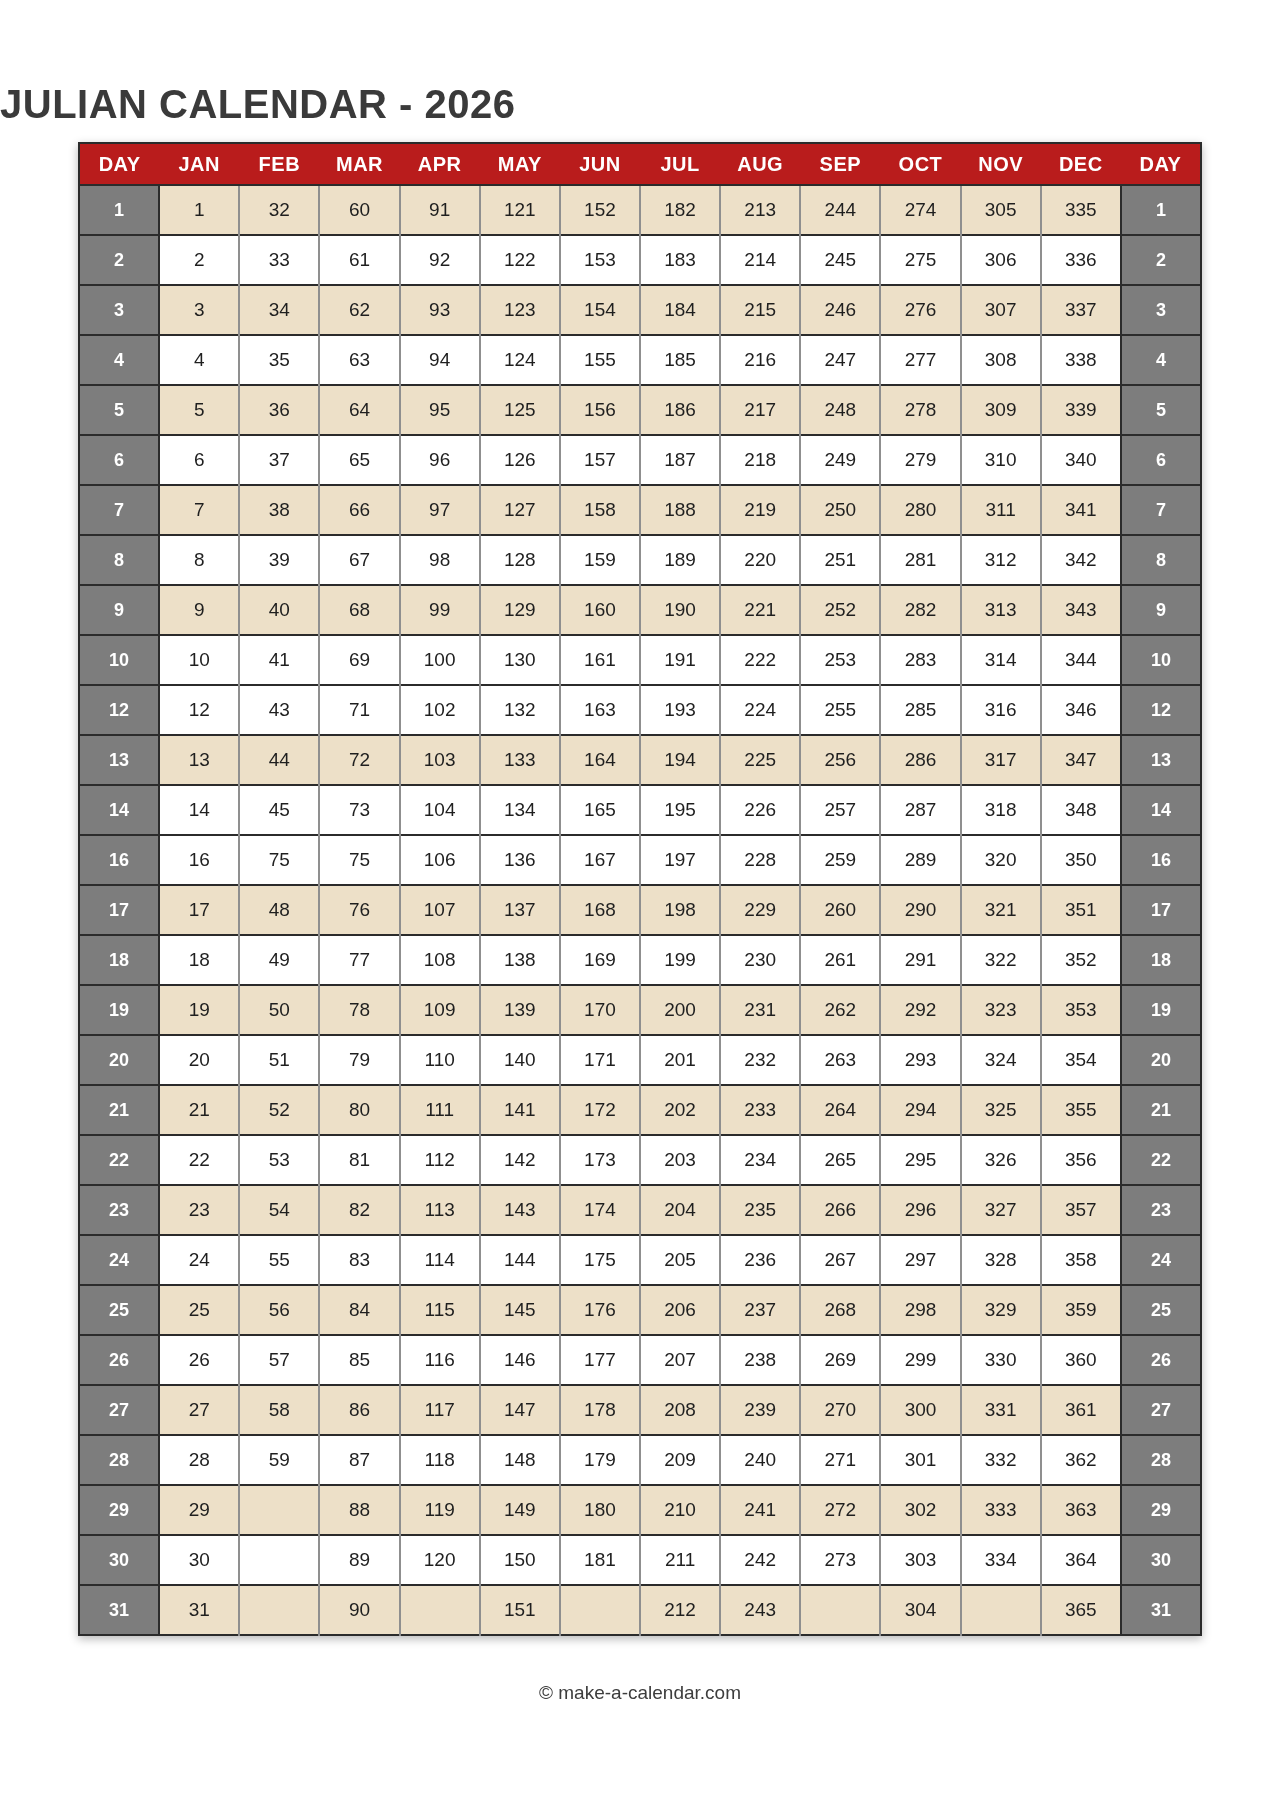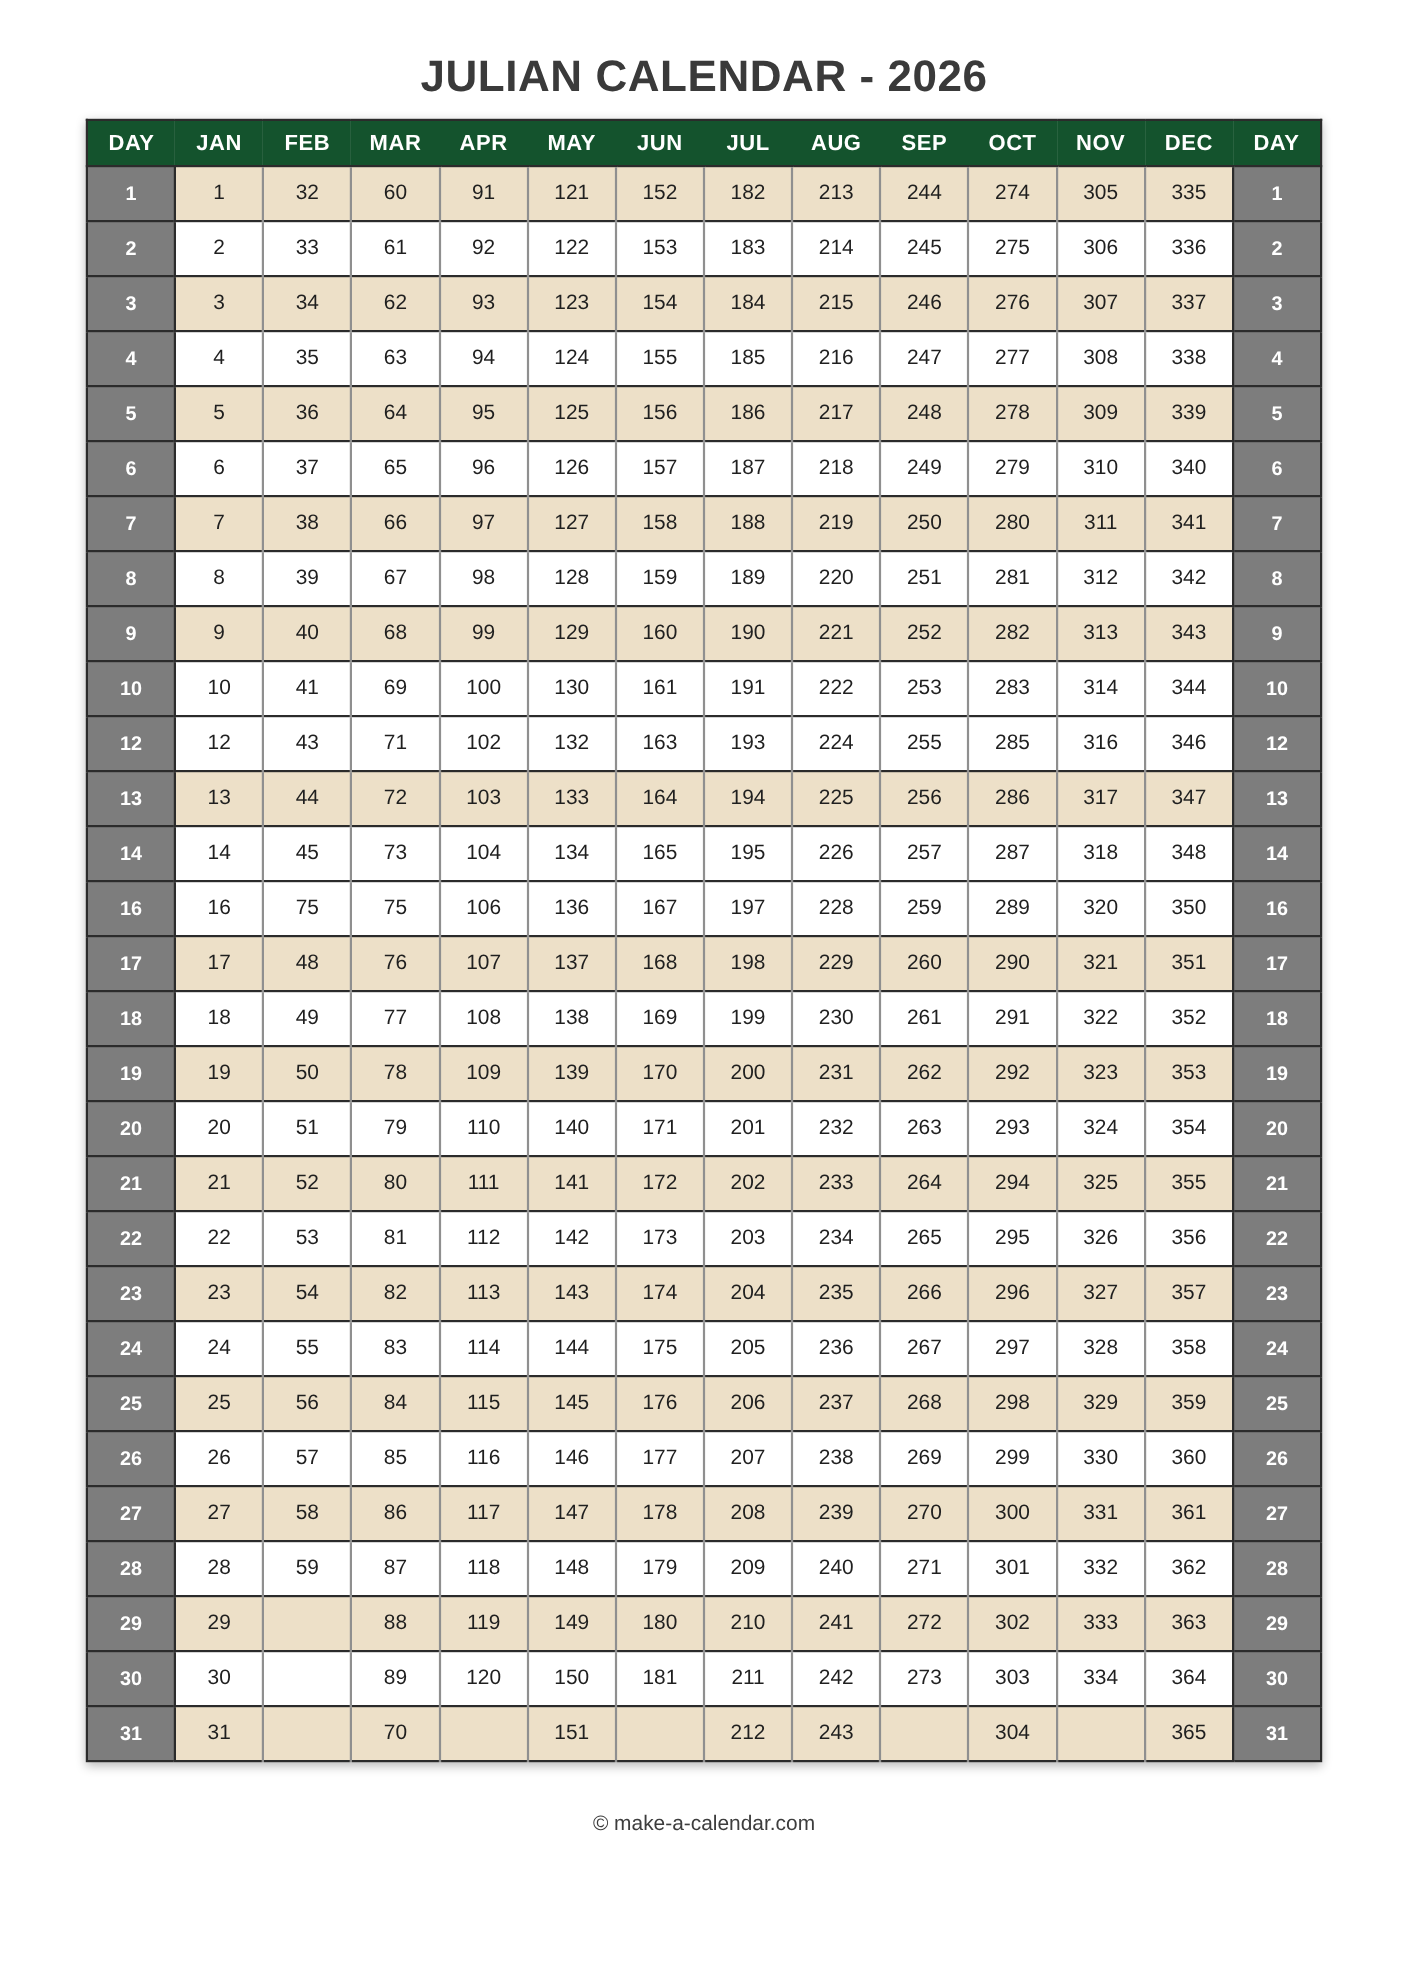--- a/index.html
+++ b/index.html
@@ -8,38 +8,37 @@
   }
   body {
     width: 1280px;
     height: 1807px;
     background: #ffffff;
     font-family: "Liberation Sans", sans-serif;
     overflow: hidden;
   }
   .title {
     margin: 0;
-    padding-top: 50px;
+    padding-top: 84px;
     line-height: 1;
-    text-align: center;
     font-size: 40px;
     font-weight: 700;
     color: #3a3a3a;
     letter-spacing: 0.5px;
   }
   table.cal {
     border-collapse: collapse;
     table-layout: fixed;
     width: 1124px;
     margin: 18px auto 0 auto;
     border: 2px solid #2b2b2b;
     box-shadow: 0 3px 9px rgba(0,0,0,0.28);
   }
   table.cal th {
-    background: #14532d;
+    background: #b91c1c;
     color: #ffffff;
     font-size: 20px;
     font-weight: 700;
     letter-spacing: 0.5px;
     height: 40px;
     text-align: center;
     vertical-align: middle;
     border: none;
     padding: 0;
   }
@@ -544,21 +543,21 @@
           <td class="val">273</td>
           <td class="val">303</td>
           <td class="val">334</td>
           <td class="val">364</td>
           <td class="daycol">30</td>
         </tr>
         <tr class="odd">
           <td class="daycol">31</td>
           <td class="val">31</td>
           <td class="val"></td>
-          <td class="val">70</td>
+          <td class="val">90</td>
           <td class="val"></td>
           <td class="val">151</td>
           <td class="val"></td>
           <td class="val">212</td>
           <td class="val">243</td>
           <td class="val"></td>
           <td class="val">304</td>
           <td class="val"></td>
           <td class="val">365</td>
           <td class="daycol">31</td>

